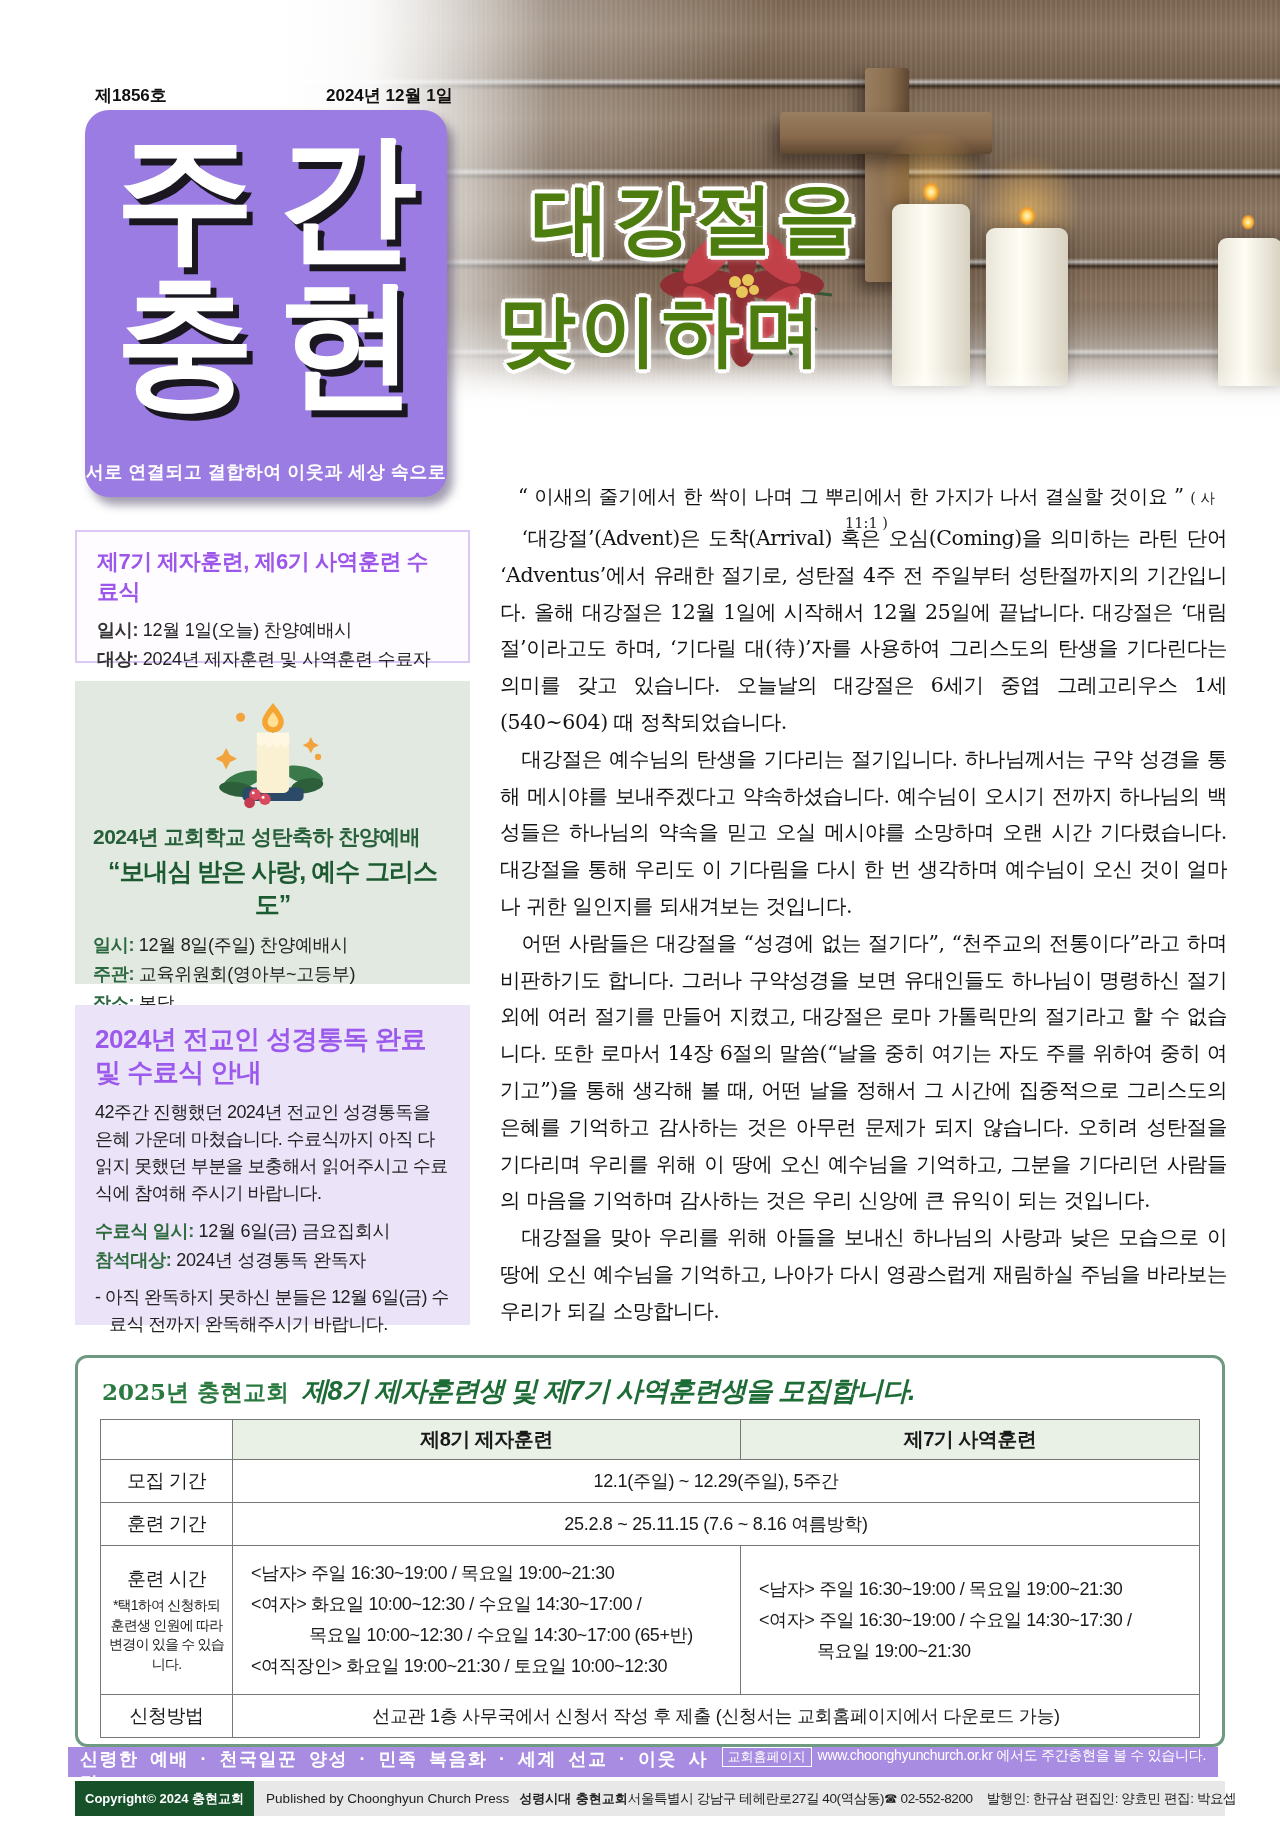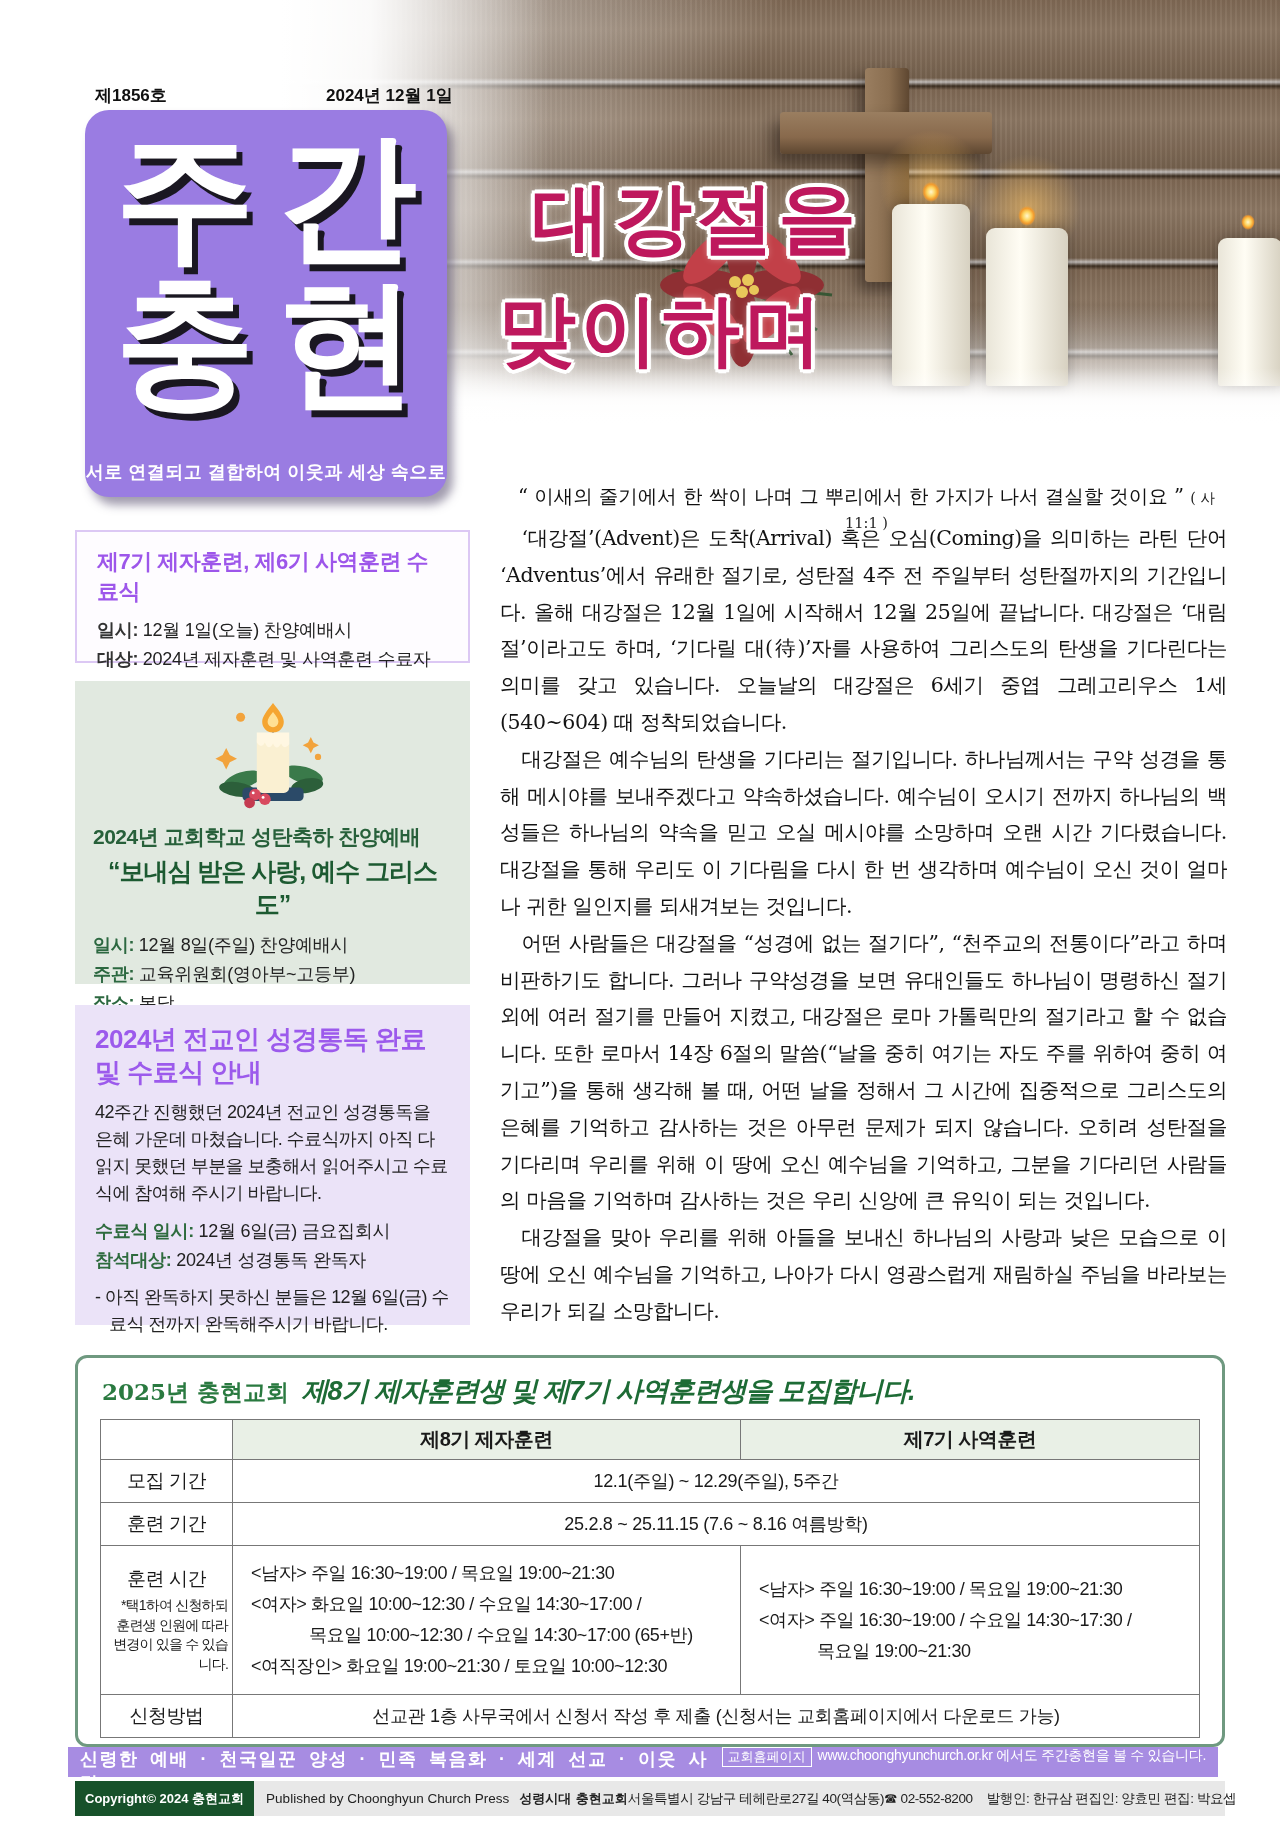--- a/index.html
+++ b/index.html
@@ -44,21 +44,21 @@
   .logo-box { position:absolute; left:85px; top:110px; width:362px; height:387px; background:#9a7ce2;
     border-radius:24px; box-shadow:6px 8px 10px rgba(70,60,95,.5); z-index:6; }
   .logo-row { display:flex; justify-content:space-between; padding:0 30px; height:146px; align-items:center; }
   .logo-row:first-child { margin-top:14px; }
   .logo-row span { font-size:140px; font-weight:900; color:#fff; line-height:1;
     text-shadow:6px 7px 0 rgba(12,12,12,.9); font-family:"Liberation Sans",sans-serif; }
   .logo-subtitle { position:absolute; bottom:13px; width:100%; text-align:center;
     font-size:18px; font-weight:bold; color:#fff; letter-spacing:.5px; }
 
   .main-title { position:absolute; left:498px; top:162px; z-index:4; font-family:"DejaVu Serif",serif;
-    font-weight:bold; color:#be185d; font-size:78px; line-height:112px; letter-spacing:4px;
+    font-weight:bold; color:#4d7c0f; font-size:78px; line-height:112px; letter-spacing:4px;
     text-shadow:-3px -3px 0 #fff,3px -3px 0 #fff,-3px 3px 0 #fff,3px 3px 0 #fff,-4px 0 0 #fff,4px 0 0 #fff,0 -4px 0 #fff,0 4px 0 #fff,0 0 10px rgba(255,255,255,.95); }
   .main-title .t1 { margin-left:34px; }
   .verse-line { position:absolute; left:503px; top:483px; width:727px; text-align:center;
     font-family:"DejaVu Serif",serif; font-size:19.5px; color:#111; }
   .verse-line .ref { font-size:14.5px; color:#222; }
 
   
   .notice { position:absolute; left:75px; width:395px; }
   .box1 { top:530px; height:133px; border:2px solid #dcc8f4; background:#fefcff; padding:15px 20px; }
   .box1 .n-title { font-size:22px; font-weight:bold; color:#9d56ea; margin-bottom:9px; letter-spacing:-.5px; }
@@ -85,21 +85,21 @@
     border:3px solid #6f9980; border-radius:12px; padding:13px 22px 0; z-index:8; }
   .recruit-heading { margin:2px 0 10px 2px; }
   .recruit-heading .pre { font-family:"DejaVu Serif",serif; font-size:23px; font-weight:bold; color:#2a7a40; margin-right:8px; }
   .recruit-heading .main { font-size:27px; font-weight:900; color:#1d6b35; letter-spacing:-1px;font-style:italic; }
   table.rt { width:100%; border-collapse:collapse; font-size:18px; color:#1a1a1a; }
   table.rt th, table.rt td { border:1px solid #777; }
   table.rt th { background:#e9f0e6; font-size:20px; font-weight:bold; height:40px; letter-spacing:-.5px; }
   table.rt th.corner { background:#fff; width:132px; }
   td.rl { text-align:center; font-size:19px; letter-spacing:-.5px; padding:8px 4px; }
   td.center { text-align:center; height:40px; letter-spacing:-.3px; }
-  .rl-note { font-size:14px; line-height:19.5px; margin-top:4px; letter-spacing:-.8px;text-align:right; }
+  .rl-note { font-size:14px; line-height:19.5px; margin-top:4px; letter-spacing:-.8px; }
   td.sched { padding:12px 8px 12px 18px; letter-spacing:-.4px; }
   .sched-line { line-height:31px; }
   .sched-line.indent { padding-left:58px; }
 
   
   .foot-purple { position:absolute; left:68px; top:1747px; width:1150px; height:30px; background:#a78ce2;
     display:flex; align-items:flex-start; padding:0 12px; z-index:9; }
   .slogan { font-size:18px; font-weight:bold; color:#fff; letter-spacing:1.5px; word-spacing:5px; flex:1; }
   .home-label { font-size:13px; color:#fff; border:1px solid #fff; padding:0 5px; margin-right:6px; white-space:nowrap; }
   .home-text { font-size:14px; color:#fff; white-space:nowrap; letter-spacing:-.3px; }

